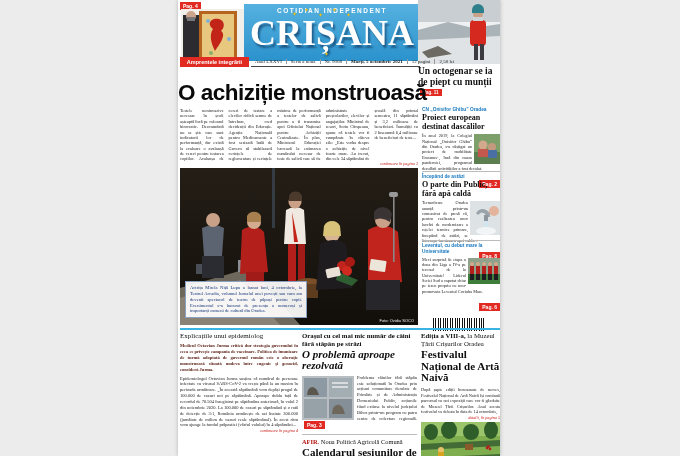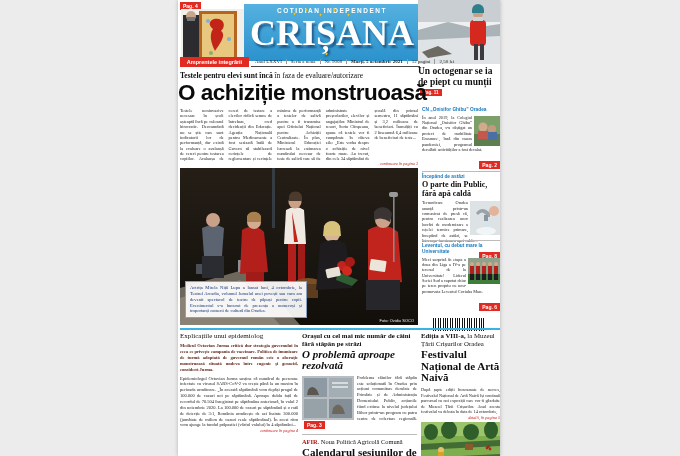--- a/index.html
+++ b/index.html
@@ -139,23 +139,20 @@
       <span>Nr. 9008</span>
       <span class="b">Marți, 5 octombrie 2021</span>
       <span>12 pagini</span>
       <span>2,50 lei</span>
     </div>
 
     <div class="octogenar abs">
       <span>Un octogenar se ia de piept cu munții</span><span class="pag-label">Pag. 11</span>
     </div>
 
-    <div class="subhead abs">
-      <span class="b">Testele pentru elevi sunt încă</span><span> în faza de evaluare/autorizare</span>
-    </div>
     <div class="headline abs">O achiziție monstruoasă</div>
     <div class="leadcols abs">Testele noninvazive necesare în școli așteaptă încă pe culoarul birocratic. Deocamdată nu se știe care sunt indicatorii lor de performanță, dar există la evaluare o avalanșă de cereri pentru testarea copiilor. Avalanșa de cereri de testare a elevilor ridică semne de întrebare, cred decidenții din Educație.   Agenția Națională pentru Medicamente a fost sesizată întâi de Guvern să stabilească cerințele de reglementare și cerințele minime de performanță a testelor de salivă pentru a fi transmise apoi Oficiului Național pentru Achiziții Centralizate. În plus, Ministerul Educației lucrează la estimarea numărului necesar de teste de salivă care să fie administrate preșcolarilor, elevilor și angajaților. Ministrul de resort, Sorin Cîmpeanu, spune că testele vor fi cumpărate în câteva zile: „Este vorba despre o achiziție de nivel foarte mare. Au trecut, din cele 34 săptămâni de școală din primul semestru, 11 săptămâni și 3,2 milioane de beneficiari. Înmulțiți cu 2 înseamnă 6,4 milioane de beneficiari de teste...</div>
     <div class="continuation abs">continuare în pagina 3</div>
 
     <div class="main-photo abs">
       <svg width="238" height="157" viewBox="0 0 238 157">
         <rect width="238" height="157" fill="#1b1712"></rect>
         <rect width="238" height="157" fill="url(#g0)"></rect>
         <defs>
           <linearGradient id="g0" x1="0" y1="0" x2="0" y2="1">
@@ -207,20 +204,21 @@
 
         <rect x="92" y="0" width="3" height="60" fill="#3d4a58" opacity="0.7"></rect>
       </svg>
       <div class="caption-box">Actrița Mirela Niță Lupu a lansat luni, 4 octombrie, la Teatrul Arcadia, volumul Jurnalul unei povești sau cum am devenit spectacol de teatru de păpuși pentru copii. Evenimentul s-a bucurat de prezența a numeroși și importanți oameni de cultură din Oradea.</div>
       <div class="photo-credit">Foto: Ovidiu SOCO</div>
     </div>
 
 
     <div class="sumar-item abs" style="left:244px;top:107px;">
       <div class="kicker-blue">CN „Onisifor Ghibu” Oradea</div>
+      <div class="sumar-title">Proiect european destinat dascălilor</div>
       <div class="sumar-body">
         <span class="thumb">
           <svg width="26" height="30" viewBox="0 0 26 30">
               <rect width="26" height="30" fill="#7da06a"></rect>
           <rect y="18" width="26" height="12" fill="#5d7e4e"></rect>
           <circle cx="9" cy="11" r="4.5" fill="#d3a98c"></circle>
               <circle cx="18" cy="13" r="4" fill="#c49a7e"></circle>
           <rect x="4" y="15" width="10" height="8" fill="#c4574e"></rect>
               <rect x="14" y="16" width="9" height="8" fill="#4a6fa5"></rect>
             </svg>

